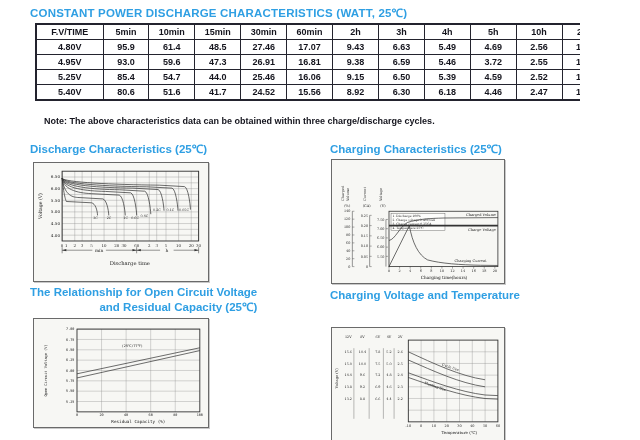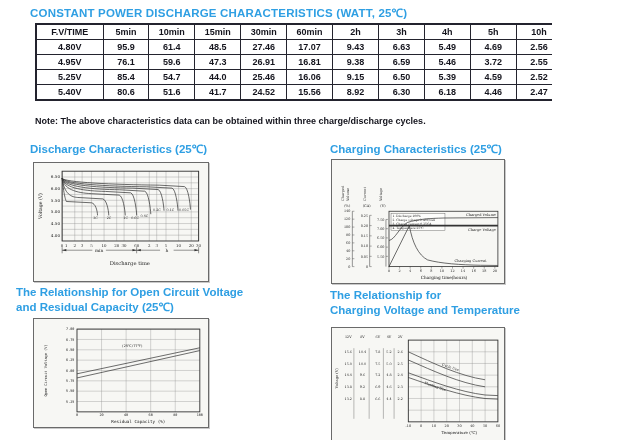--- a/index.html
+++ b/index.html
@@ -1,21 +1,21 @@
 <!DOCTYPE html>
 <html><head>
 <meta charset="utf-8">
 <style>
   html,body{margin:0;padding:0;background:#fff;}
-  #root{position:relative;width:552px;height:440px;background:#fff;overflow:hidden;font-family:"Liberation Sans",sans-serif;}
+  #root{position:relative;width:552px;height:440px;background:#fff;overflow:hidden;font-family:"Liberation Sans",sans-serif;padding-left:28px;}
   .heading{position:absolute;left:30px;top:5px;color:#2f9fe3;font-weight:700;font-size:11.5px;letter-spacing:.2px;}
   .sec-title{position:absolute;color:#2f9fe3;font-weight:600;font-size:11.5px;line-height:15px;}
   #data-table{position:absolute;left:35px;top:23px;width:574px;border-collapse:collapse;table-layout:fixed;border:2px solid #23232e;}
   #data-table th,#data-table td{border:1px solid #23232e;font-size:9px;font-weight:700;text-align:center;padding:0;height:14px;color:#14141d;font-family:"Liberation Sans",sans-serif;}
-  .note{position:absolute;left:35px;top:116px;font-size:9px;font-weight:700;color:#14141d;}
+  .note{position:absolute;left:44px;top:116px;font-size:9px;font-weight:700;color:#14141d;}
   .chart-box{position:absolute;border:1px solid #6a6a6a;background:#f7f7f4;box-shadow:1px 1px 0 #c9c9c9;}
   .chart-box svg{display:block;width:100%;height:100%;}
   svg text{font-family:"DejaVu Serif",serif;fill:#1a1a1a;}
   #svg-ocv text{font-family:"DejaVu Sans Mono",monospace;}
 </style>
 </head>
 <body>
 
 <div id="root">
   <div class="heading">CONSTANT POWER DISCHARGE CHARACTERISTICS (WATT, 25℃)</div>
@@ -50,21 +50,21 @@
           <td>17.07</td>
           <td>9.43</td>
           <td>6.63</td>
           <td>5.49</td>
           <td>4.69</td>
           <td>2.56</td>
           <td>1.37</td>
         </tr>
         <tr>
           <td>4.95V</td>
-          <td>76.1</td>
+          <td>93.0</td>
           <td>59.6</td>
           <td>47.3</td>
           <td>26.91</td>
           <td>16.81</td>
           <td>9.38</td>
           <td>6.59</td>
           <td>5.46</td>
           <td>3.72</td>
           <td>2.55</td>
           <td>1.36</td>
@@ -269,26 +269,25 @@
         <text x="59.5" y="67.8" font-size="2.9" text-anchor="start">4. Temperature:25℃</text>
         <line x1="56" y1="64" x2="163" y2="64" stroke="#333" stroke-width="1.7"></line>
         <path d="M56,78.5 C62,77.5 66,66 74,61 C85,57.5 96,57 110,56.6 L163,56.2" fill="none" stroke="#333" stroke-width="0.7"></path>
         <path d="M56,104 L76,64 C79,81 85,93 94,97.5 C107,101 126,102.3 146,102.7 L163,102.9" fill="none" stroke="#333" stroke-width="0.7"></path>
         <text x="161" y="54.5" font-size="3.5" text-anchor="end">Charged Volume</text>
         <text x="161" y="69.5" font-size="3.5" text-anchor="end">Charge Voltage</text>
         <text x="152" y="99.5" font-size="3.5" text-anchor="end">Charging Current</text>
       </svg>
   </div>
 
-  <div class="sec-title" style="left:16px;top:285px;">
+  <div class="sec-title" style="left:30px;top:285px;text-align:right;">
     <div>The Relationship for Open Circuit Voltage</div>
     <div>and Residual Capacity (25℃)</div>
   </div>
   <div class="sec-title" style="left:330px;top:288px;">
-    <div>The Relationship for</div>
     <div>Charging Voltage and Temperature</div>
   </div>
 
   <div class="chart-box" style="left:33px;top:318px;width:174px;height:108px;">
     <svg id="svg-ocv" viewBox="0 0 170 107" preserveAspectRatio="none">
         <line x1="42" y1="10" x2="162" y2="10" stroke="#8a8a8a" stroke-width="0.35"></line>
         <text x="39.5" y="11.2" font-size="3.4" text-anchor="end">7.00</text>
         <line x1="42" y1="20.25" x2="162" y2="20.25" stroke="#8a8a8a" stroke-width="0.35"></line>
         <text x="39.5" y="21.45" font-size="3.4" text-anchor="end">6.75</text>
         <line x1="42" y1="30.5" x2="162" y2="30.5" stroke="#8a8a8a" stroke-width="0.35"></line>

